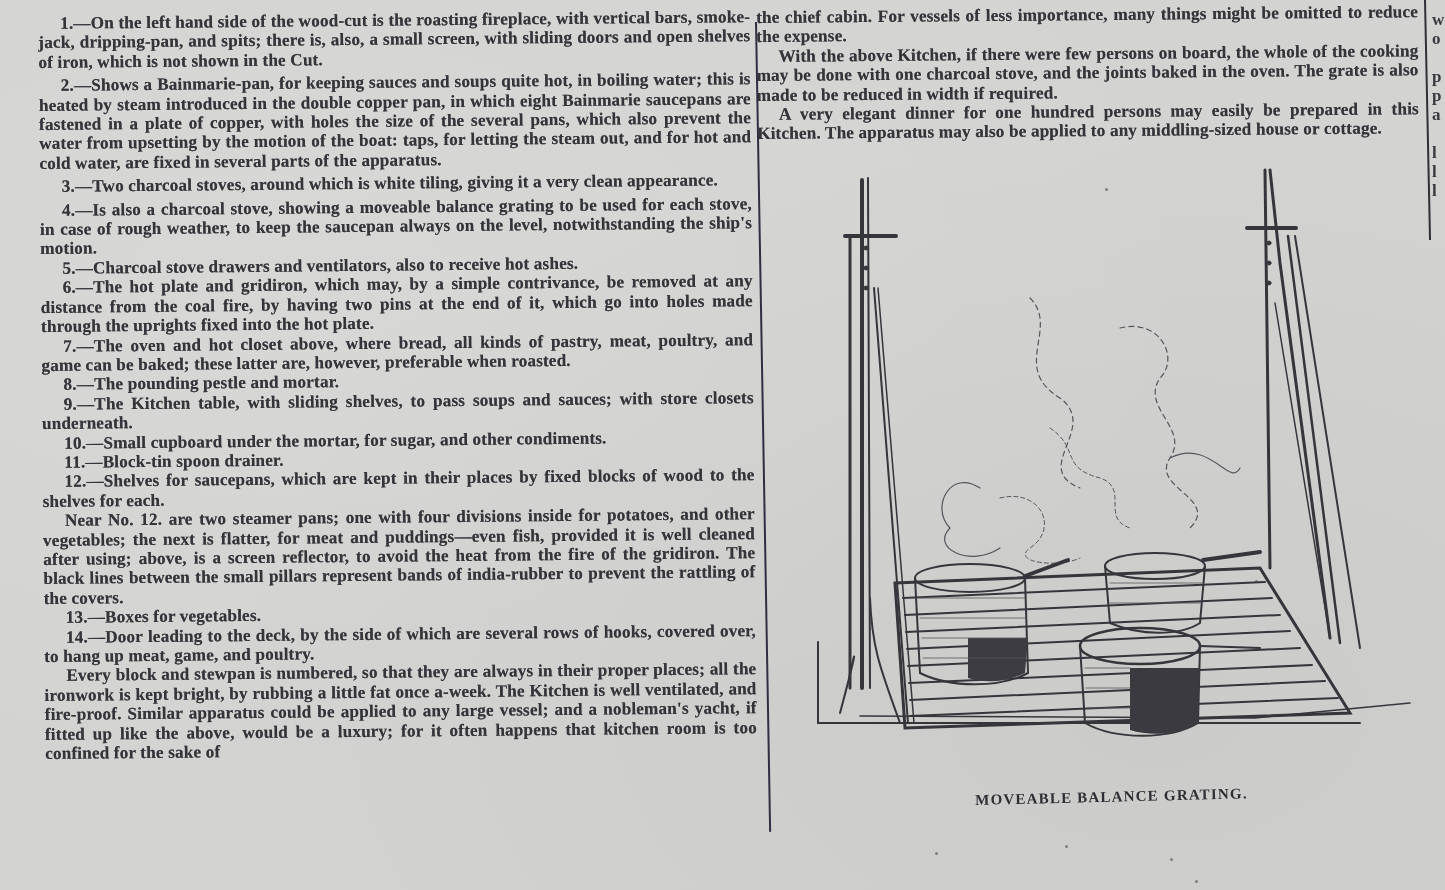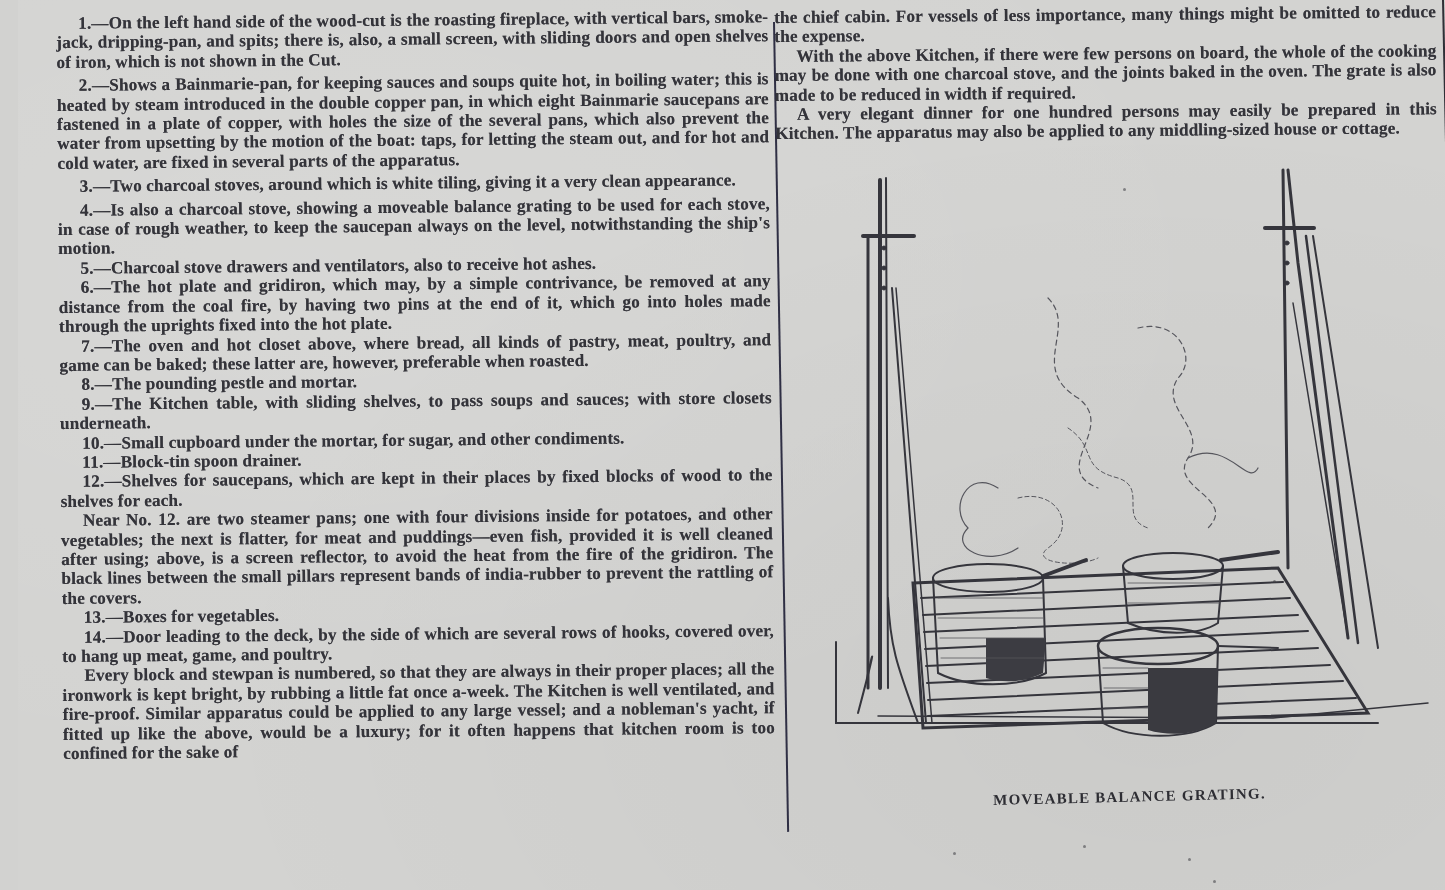--- a/index.html
+++ b/index.html
@@ -15,21 +15,20 @@
       font-family: "Liberation Serif", "DejaVu Serif", serif;
       color: #2a2a2e;
     }
     .page {
       position: absolute;
       inset: 0;
       background:
         radial-gradient(ellipse at 20% 30%, rgba(255,255,255,0.10), rgba(0,0,0,0) 60%),
         radial-gradient(ellipse at 80% 80%, rgba(0,0,0,0.04), rgba(0,0,0,0) 60%),
         #d3d3d1;
-      margin-left: 18px;
     }
     .col-left {
       position: absolute;
       left: 38px;
       top: 14px;
       width: 712px;
       transform: rotate(-0.55deg);
       transform-origin: 0 0;
     }
     .col-right-text {

